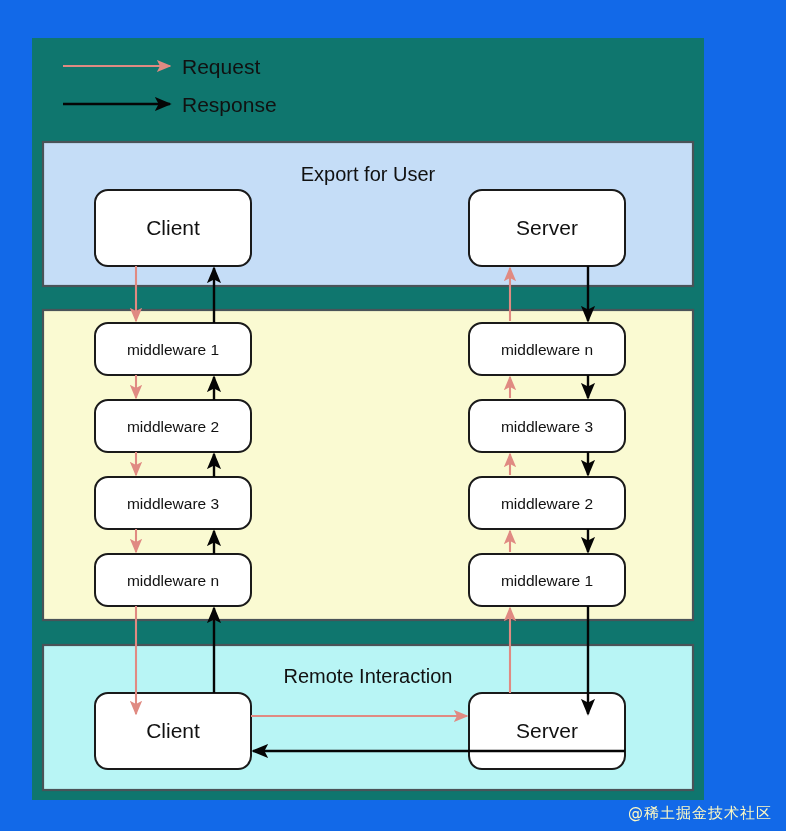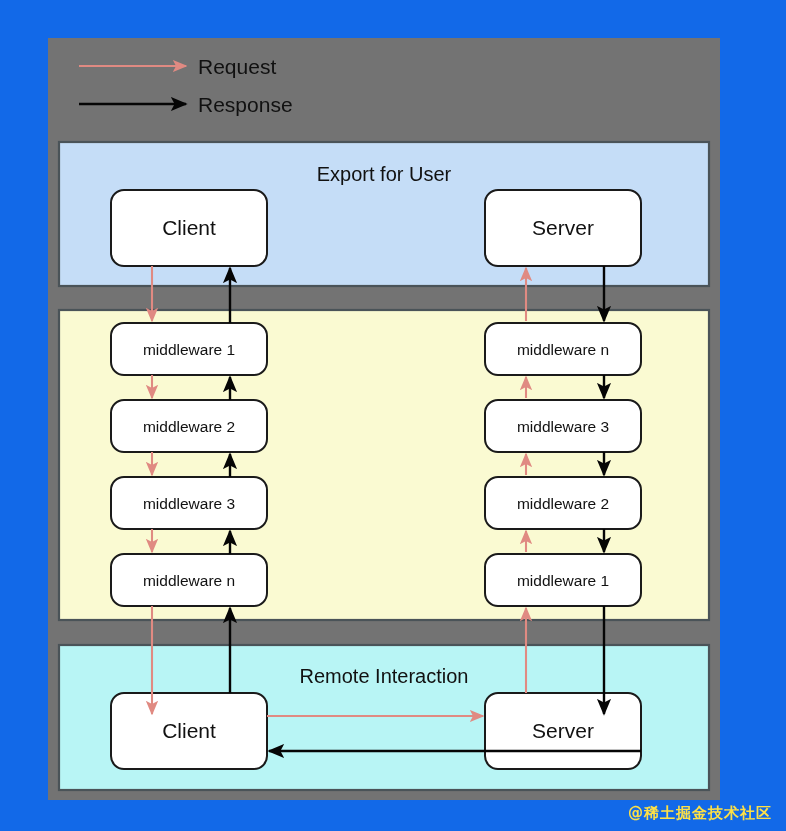--- a/index.html
+++ b/index.html
@@ -9,25 +9,25 @@
   }
   body {
     width: 786px;
     height: 831px;
     font-family: "Liberation Sans", sans-serif;
     overflow: hidden;
     position: relative;
   }
   #frame {
     position: absolute;
-    left: 48px;
+    left: 32px;
     top: 38px;
     width: 672px;
     height: 762px;
-    background: #737373;
+    background: #0f766e;
   }
   #diagram {
     display: block;
   }
   .sec-title {
     font-family: "Liberation Sans", sans-serif;
     font-size: 20px;
     fill: #111111;
   }
   .legend-label {
@@ -63,24 +63,23 @@
     stroke: #050505;
     stroke-width: 2.4;
     fill: none;
   }
   #watermark {
     position: absolute;
     right: 14px;
     bottom: 8px;
     font-family: "DejaVu Sans", sans-serif;
     font-size: 15px;
-    color: #fde047;
+    color: #fef9c3;
     letter-spacing: 1px;
     white-space: nowrap;
-    font-weight: bold;
   }
 </style>
 </head>
 <body>
 
 <div id="frame">
   <svg id="diagram" width="672" height="762" viewBox="0 0 672 762">
 
     <defs>
       <marker id="arr-req" viewBox="0 0 10 10" refX="9" refY="5" markerWidth="7" markerHeight="7" orient="auto-start-reverse">

